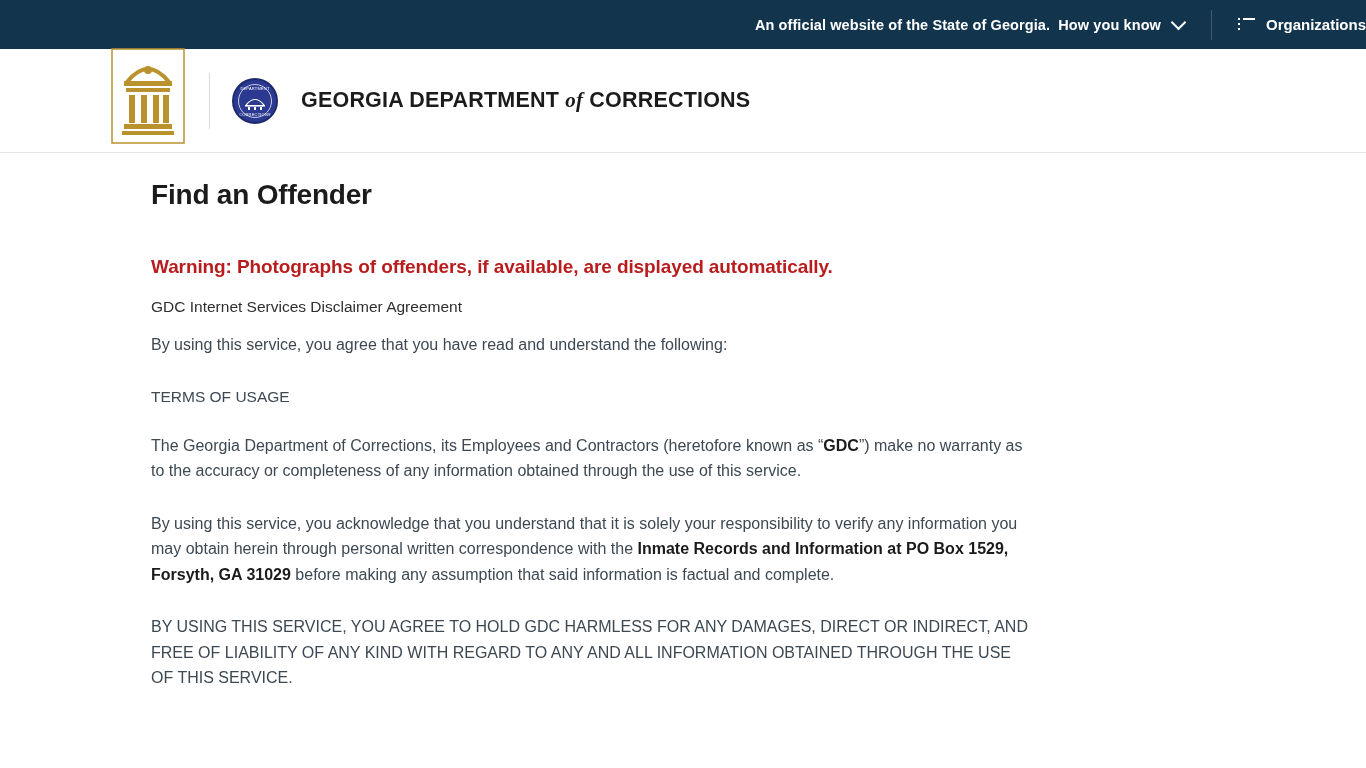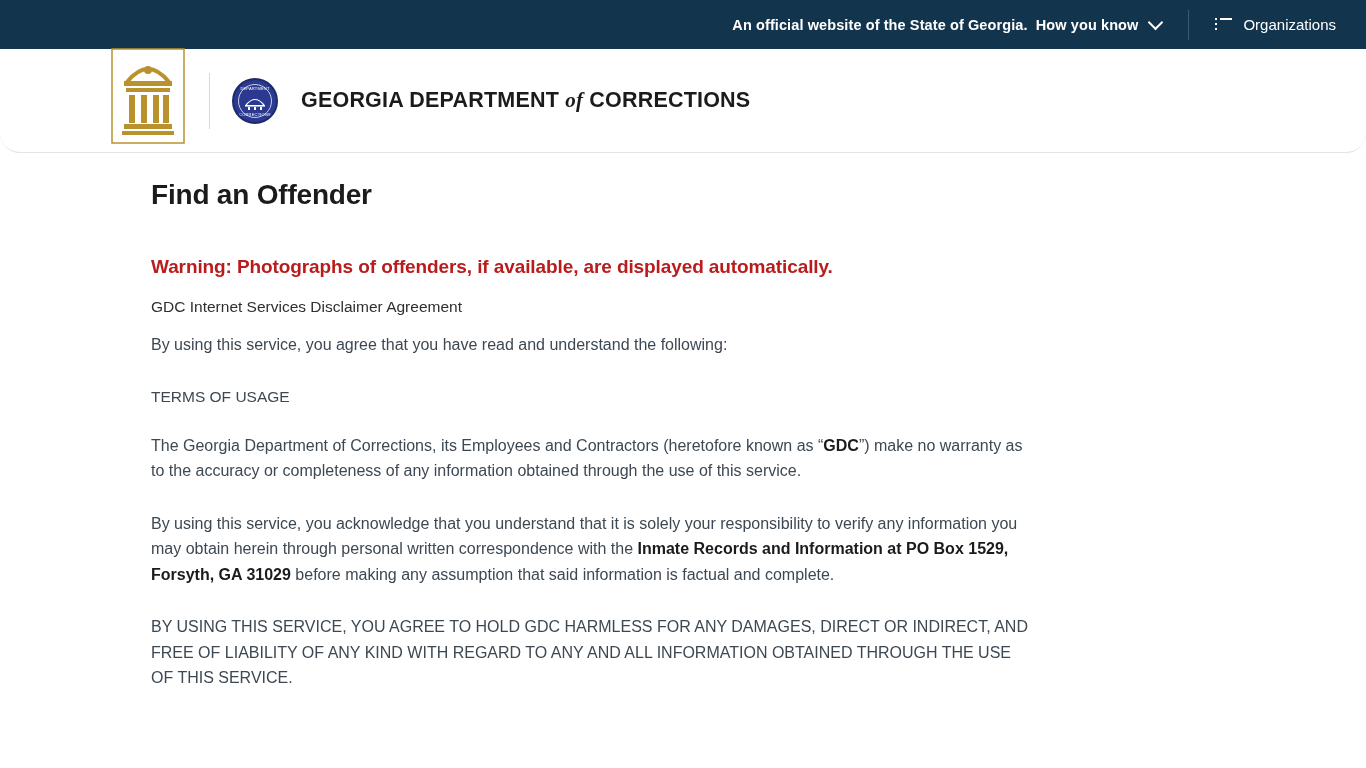--- a/index.html
+++ b/index.html
@@ -14,21 +14,20 @@
   }
 
   
   .state-banner {
     height: 49px;
     background: #12344d;
     color: #ffffff;
     display: flex;
     align-items: center;
     justify-content: flex-end;
-    padding-right: 30px;
     font-size: 14.5px;
   }
   .state-banner-text {
     font-weight: 700;
     letter-spacing: 0.1px;
   }
   .how-you-know {
     display: inline-flex;
     align-items: center;
     gap: 12px;
@@ -54,21 +53,21 @@
   .banner-divider {
     width: 1px;
     height: 30px;
     background: #3c5a72;
     margin: 0 26px;
   }
   .organizations {
     display: inline-flex;
     align-items: center;
     gap: 11px;
-    font-weight: 400;
+    font-weight: 700;
     font-size: 15px;
     cursor: pointer;
   }
   .list-icon {
     display: inline-block;
     width: 17px;
     height: 13px;
     position: relative;
   }
   .list-icon i {
@@ -94,21 +93,20 @@
 
   
   .site-header {
     height: 104px;
     background: #ffffff;
     border-bottom: 1px solid #e4e4e4;
     display: flex;
     align-items: center;
     padding-left: 111px;
     position: relative;
-    border-radius: 20px;
   }
   .ga-arch {
     width: 74px;
     height: 96px;
     position: relative;
     margin-top: -10px;
   }
   .header-divider {
     width: 1px;
     height: 56px;

